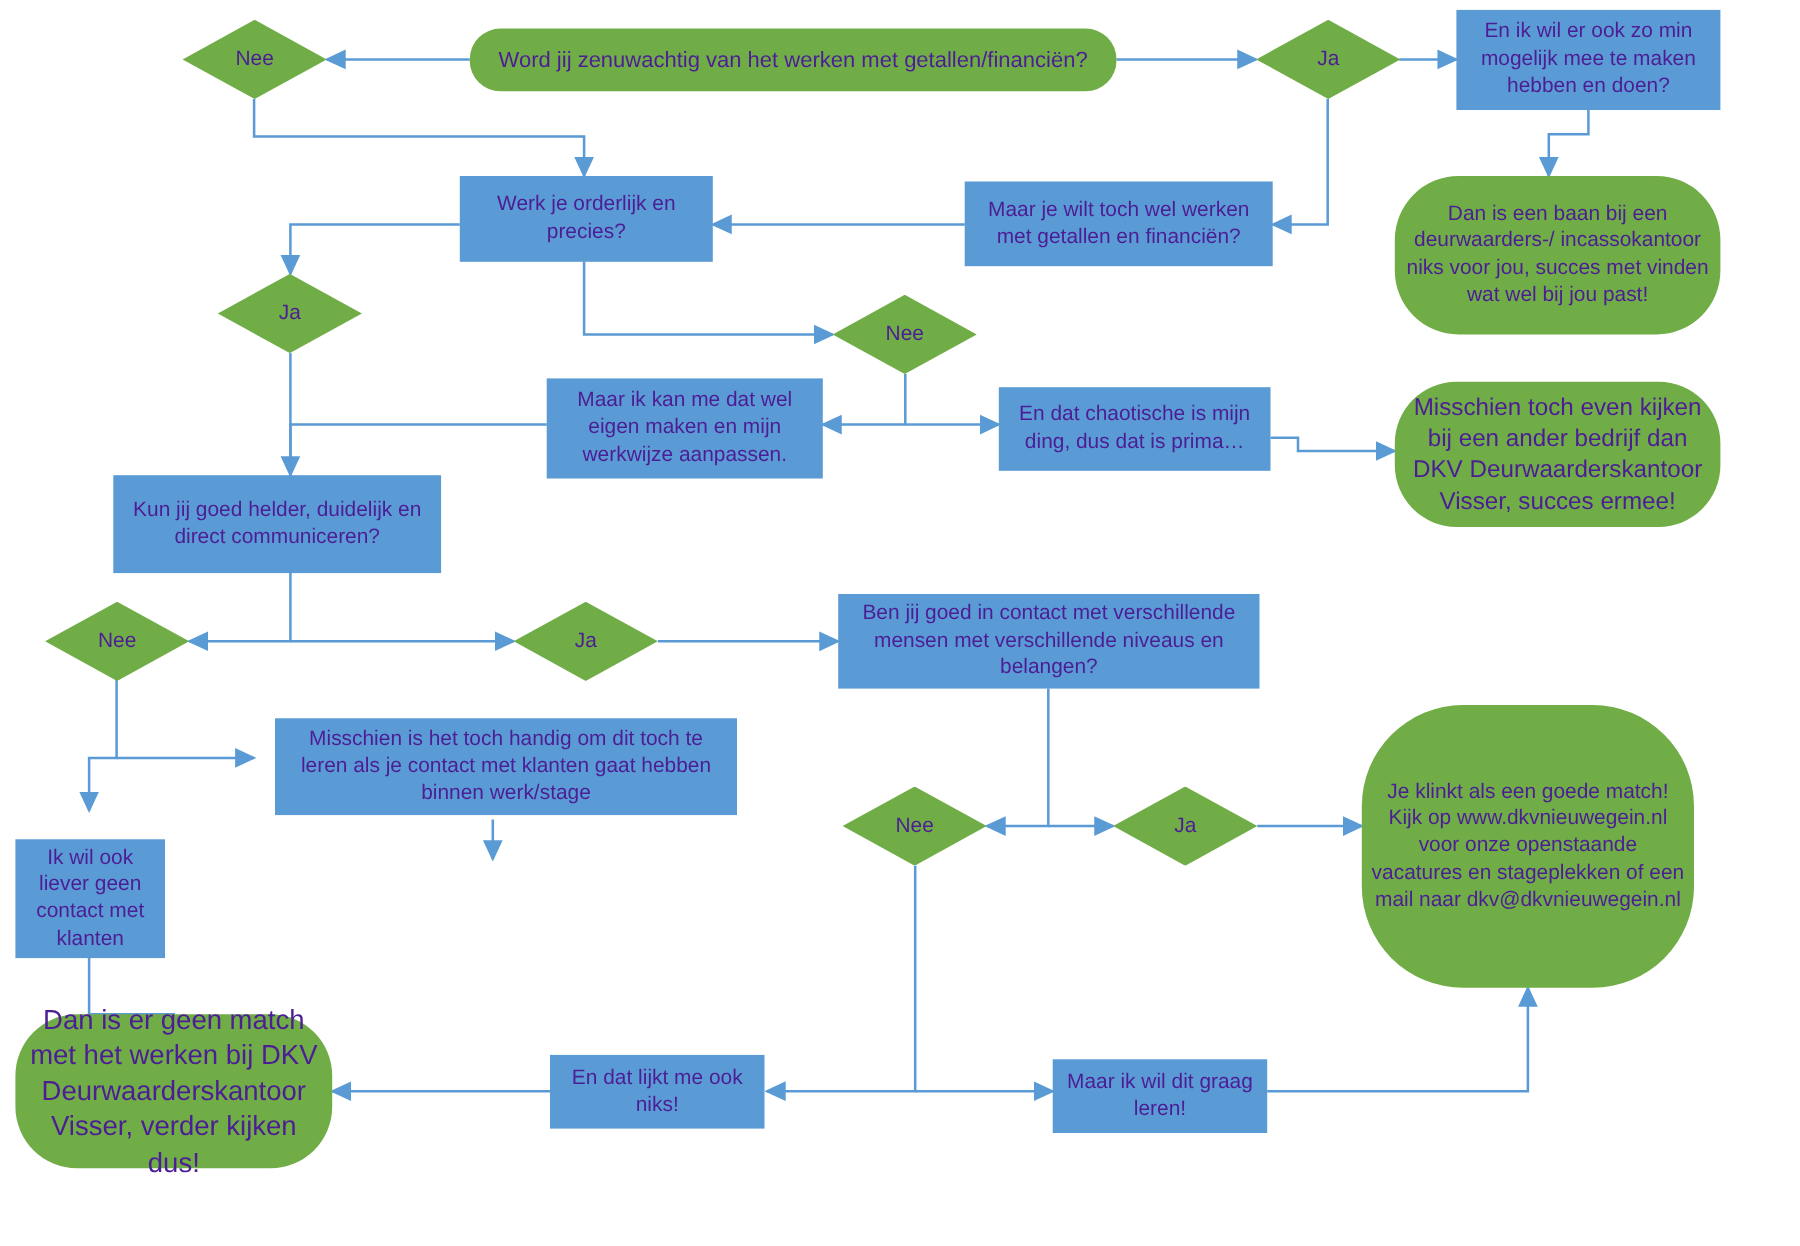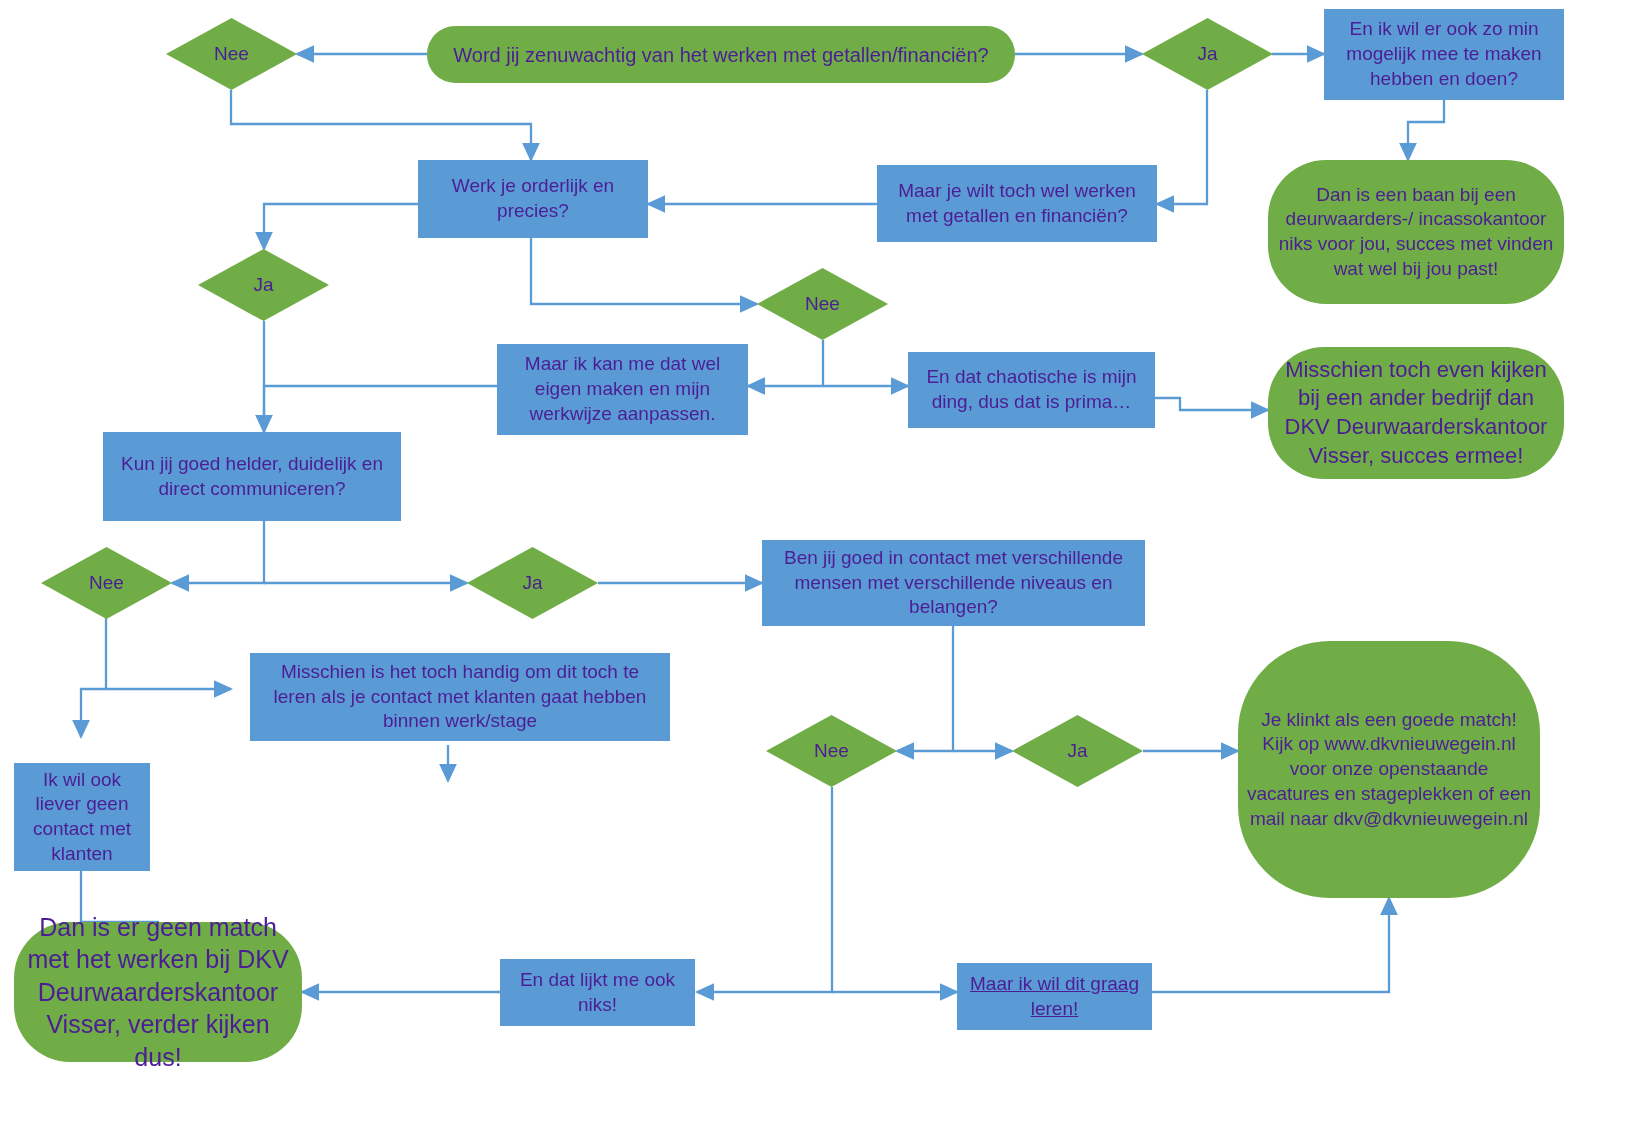--- a/index.html
+++ b/index.html
@@ -216,17 +216,17 @@
   </div>
 
   <div class="node rounded" style="left:14px; top:922px; width:288px; height:140px; border-radius:56px; font-size:25px;">
     <span>Dan is er geen match met het werken bij DKV Deurwaarderskantoor Visser, verder kijken dus!</span>
   </div>
 
   <div class="node rect" style="left:500px; top:959px; width:195px; height:67px; font-size:19px;">
     <span>En dat lijkt me ook niks!</span>
   </div>
 
-  <div class="node rect" style="left:957px; top:963px; width:195px; height:67px; font-size:19px;text-decoration:underline;">
+  <div class="node rect" style="left:957px; top:963px; width:195px; height:67px; font-size:19px;">
     <span>Maar ik wil dit graag leren!</span>
   </div>
 
 </div>
 
 </body></html>

